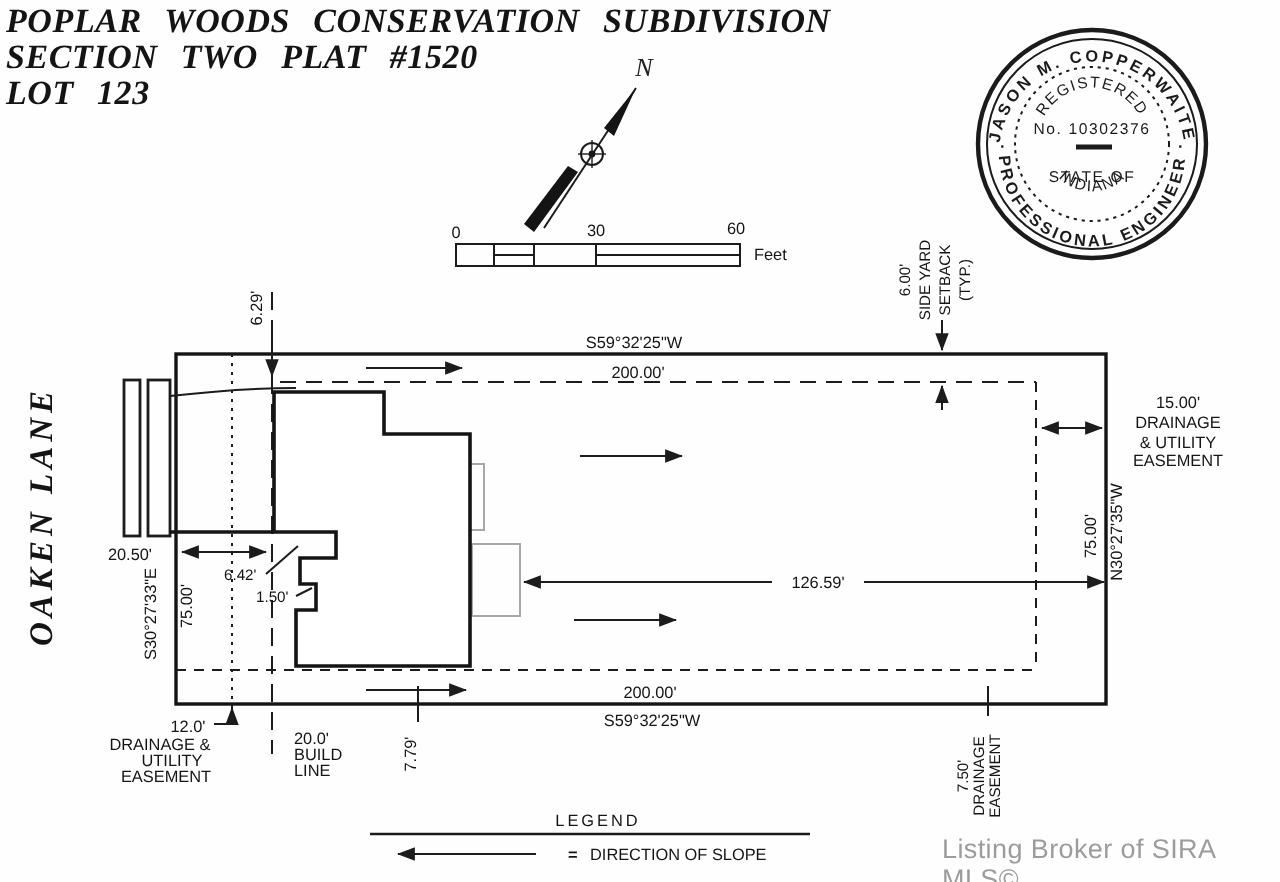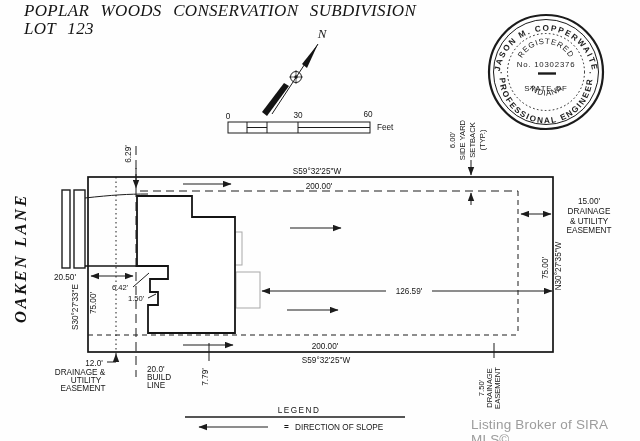--- a/index.html
+++ b/index.html
@@ -1,19 +1,19 @@
 <!DOCTYPE html>
 <html><head>
 <meta charset="utf-8">
 <style>
   html,body{margin:0;padding:0;background:#e8e8e8;}
   .page{position:relative;width:640px;height:441px;background:#fefefe;overflow:hidden;
         font-family:"Liberation Sans",sans-serif;color:#151515;}
-  .title{position:absolute;left:24px;top:2px;
-         font-family:"Liberation Serif",serif;font-style:italic;font-weight:400;
+  .title{position:absolute;left:3px;top:2px;
+         font-family:"Liberation Serif",serif;font-style:italic;font-weight:700;
          font-size:17px;line-height:18px;letter-spacing:.3px;word-spacing:7px;color:#141414;}
   .watermark{position:absolute;left:471px;top:417px;font-size:13.5px;color:#9c9c9c;letter-spacing:.2px;}
   svg{position:absolute;left:0;top:0;}
   .lbl{font-size:8.2px;fill:#151515;}
   .lbl-s{font-size:7.6px;fill:#151515;}
   .seal-arc{font-size:8.2px;fill:#1b1b1b;letter-spacing:1.6px;font-weight:700;}
   .seal-in{font-size:7.8px;fill:#1b1b1b;letter-spacing:.8px;}
   .street{font-family:"Liberation Serif",serif;font-style:italic;font-weight:700;
           font-size:16.5px;letter-spacing:2.5px;fill:#141414;}
   .nlab{font-family:"Liberation Serif",serif;font-style:italic;font-size:13px;fill:#222;}
@@ -21,20 +21,21 @@
   .bold{stroke:#141414;stroke-width:1.7;fill:none;}
   .gray{stroke:#a8a8a8;stroke-width:1;fill:none;}
 </style>
 </head>
 <body>
 
 <div class="page">
 
   <div class="title">
     <div>POPLAR WOODS CONSERVATION SUBDIVISION</div>
+    <div>SECTION TWO PLAT #1520</div>
     <div>LOT 123</div>
   </div>
 
   <svg width="640" height="441" viewBox="0 0 640 441">
     <defs>
       <marker id="arr" viewBox="0 0 8 6" refX="7.5" refY="3" markerWidth="9" markerHeight="7" orient="auto-start-reverse">
         <path d="M0,0 L8,3 L0,6 Z" fill="#1c1c1c"></path>
       </marker>
       <path id="arcTop" d="M 501,89 A 46.5,46.5 0 1 1 591,89" fill="none"></path>
       <path id="arcBot" d="M 503,59 A 46.5,46.5 0 1 0 589,59" fill="none"></path>

